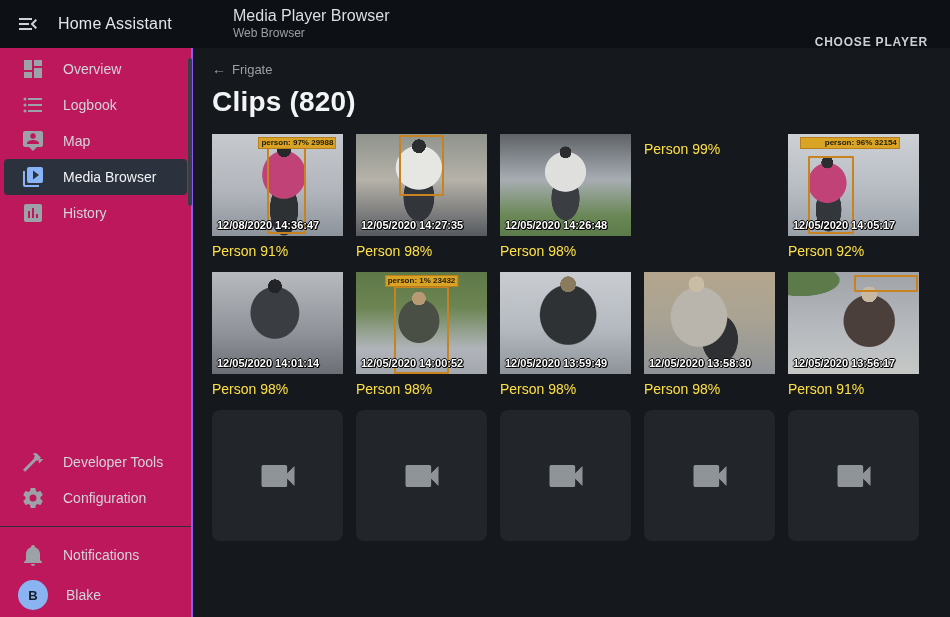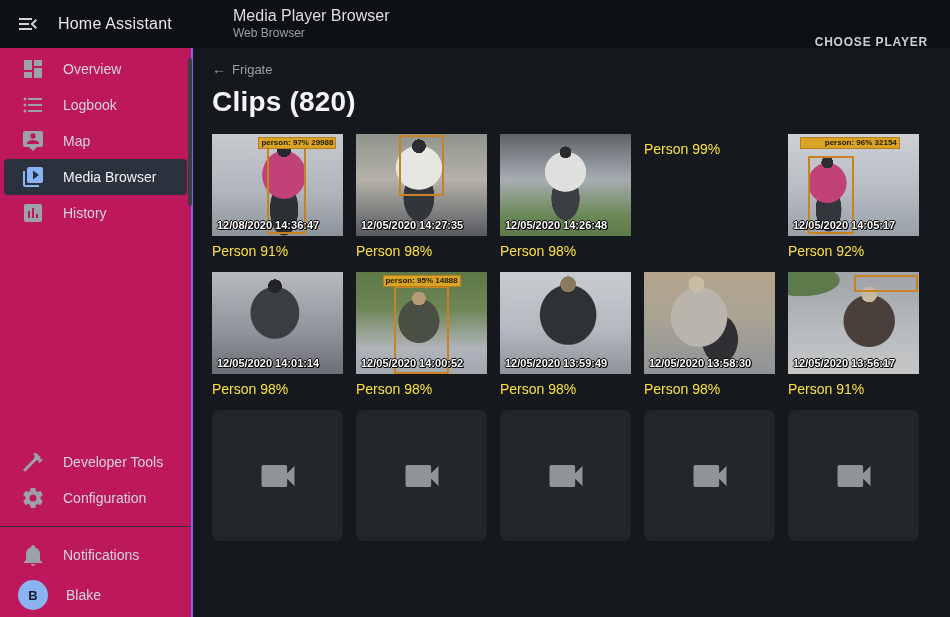--- a/index.html
+++ b/index.html
@@ -221,21 +221,21 @@
         </div>
         <div class="clip-cell">
           <div class="thumb" style="background: radial-gradient(7px at 48% 14%, rgb(34, 36, 39) 97%, transparent 100%), radial-gradient(19% 26% at 48% 40%, rgb(58, 61, 66) 96%, transparent 100%), linear-gradient(rgb(183, 187, 192) 0%, rgb(143, 147, 153) 60%, rgb(107, 111, 117) 100%);">
             <div class="ts">12/05/2020 14:01:14</div>
           </div>
           <div class="caption">Person 98%</div>
         </div>
         <div class="clip-cell">
           <div class="thumb" style="background: radial-gradient(7px at 48% 26%, rgb(183, 154, 116) 97%, transparent 100%), radial-gradient(16% 22% at 48% 48%, rgb(74, 79, 69) 96%, transparent 100%), linear-gradient(rgb(94, 120, 71) 0%, rgb(109, 133, 83) 35%, rgb(176, 180, 186) 75%, rgb(163, 168, 174) 100%);">
             <div class="bbox" style="left: 29%; top: 14%; width: 39%; height: 82%;"></div>
-            <div class="chip center">person: 95% 14888</div>
+            <div class="chip center">person: 1% 23432</div>
             <div class="ts">12/05/2020 14:00:52</div>
           </div>
           <div class="caption">Person 98%</div>
         </div>
         <div class="clip-cell">
           <div class="thumb" style="background: radial-gradient(8px at 52% 12%, rgb(138, 122, 94) 97%, transparent 100%), radial-gradient(22% 30% at 52% 42%, rgb(47, 50, 53) 96%, transparent 100%), linear-gradient(rgb(201, 205, 210) 0%, rgb(181, 186, 192) 55%, rgb(142, 147, 153) 100%);">
             <div class="ts">12/05/2020 13:59:49</div>
           </div>
           <div class="caption">Person 98%</div>
         </div>

